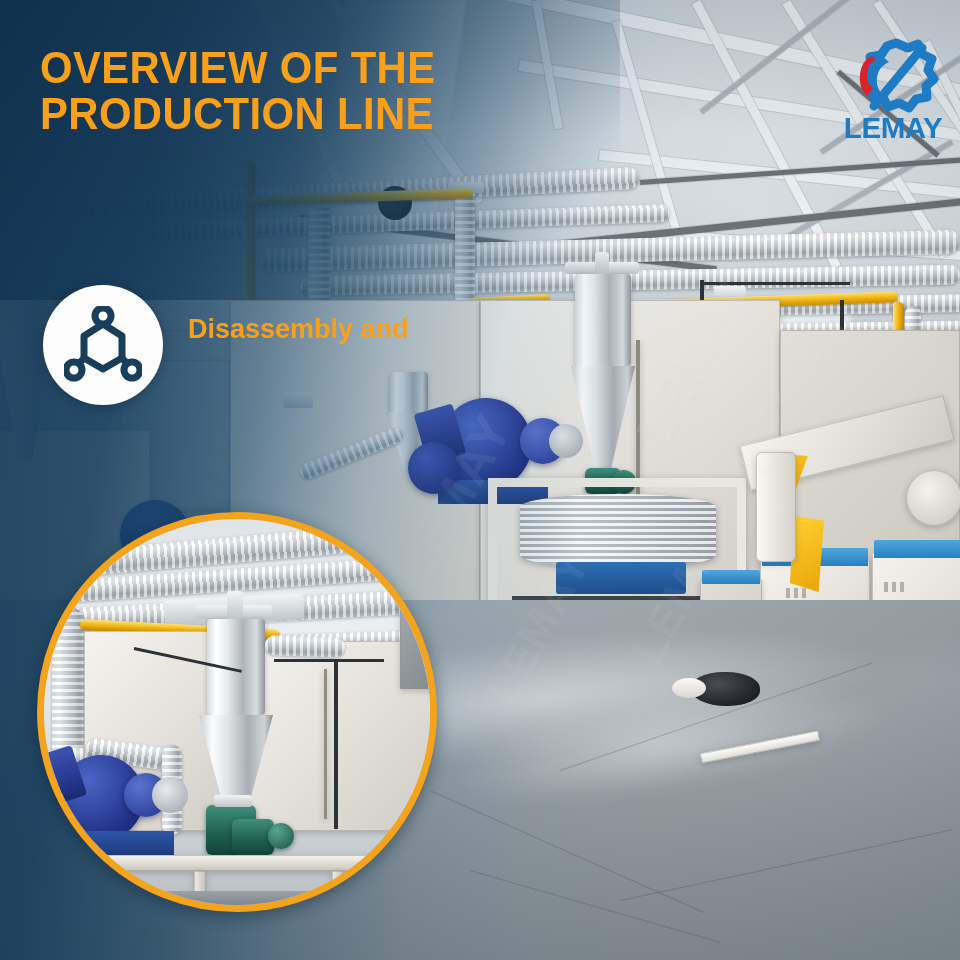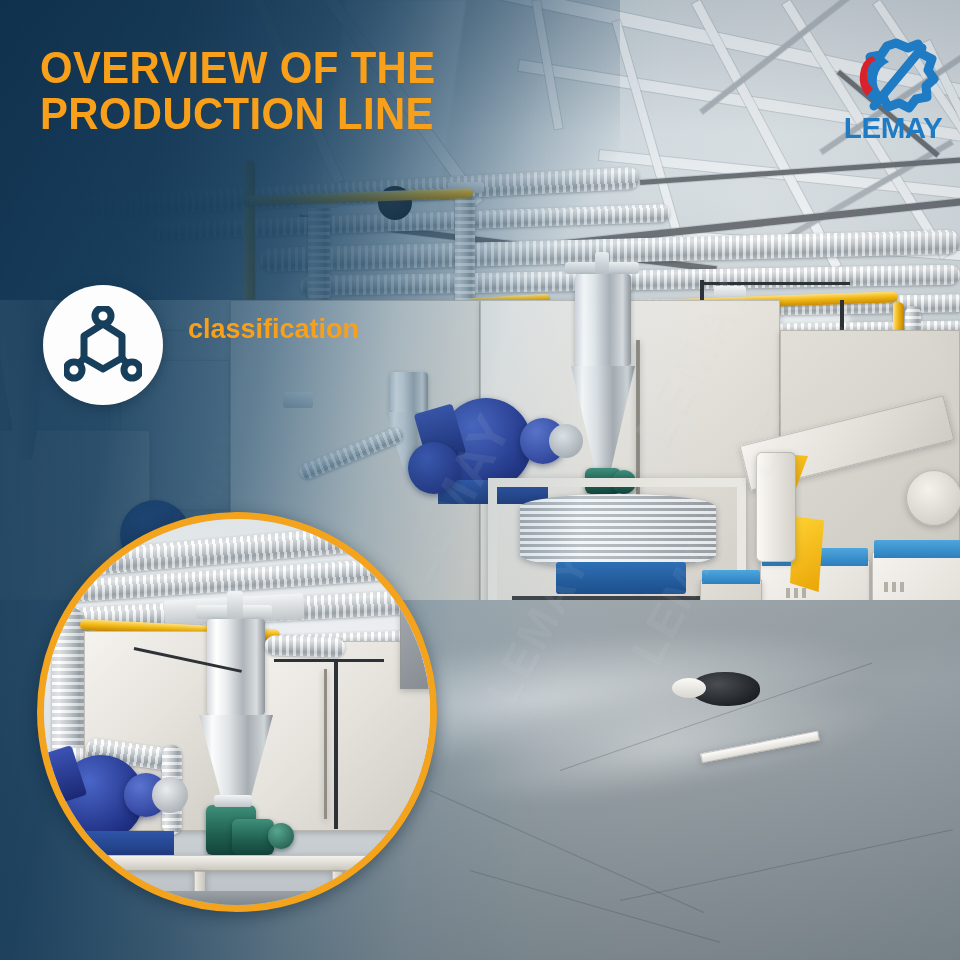--- a/index.html
+++ b/index.html
@@ -531,16 +531,16 @@
         <path d="M58 52 L67 62"></path>
       </g>
       <g fill="#ffffff" stroke="#173E5B" stroke-width="7">
         <circle cx="39" cy="10" r="8"></circle>
         <circle cx="10" cy="64" r="8"></circle>
         <circle cx="68" cy="64" r="8"></circle>
       </g>
     </svg>
   </div>
   <div class="badge-label" style="color:#F9A01B;">
-    <div>classification</div>
+    <div>Disassembly and</div>
   </div>
 
 </div>
 
 </body></html>

